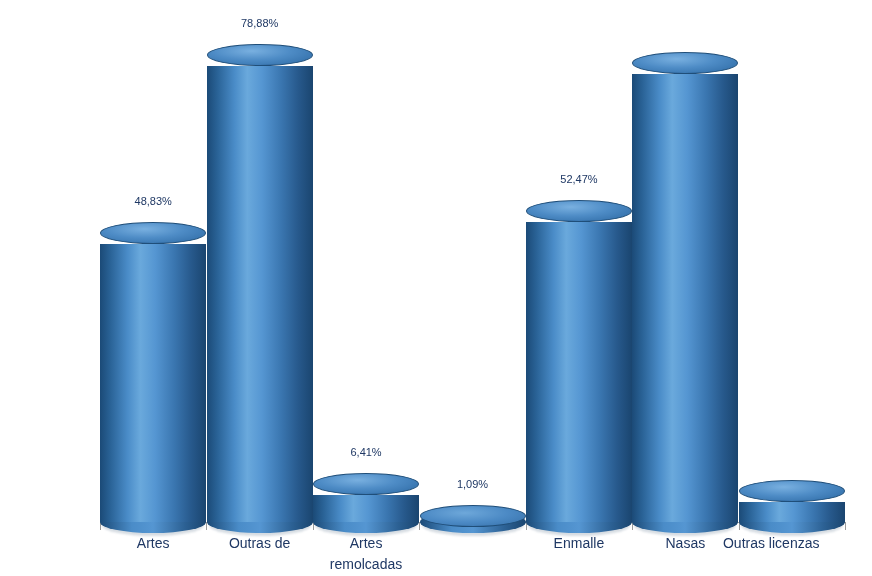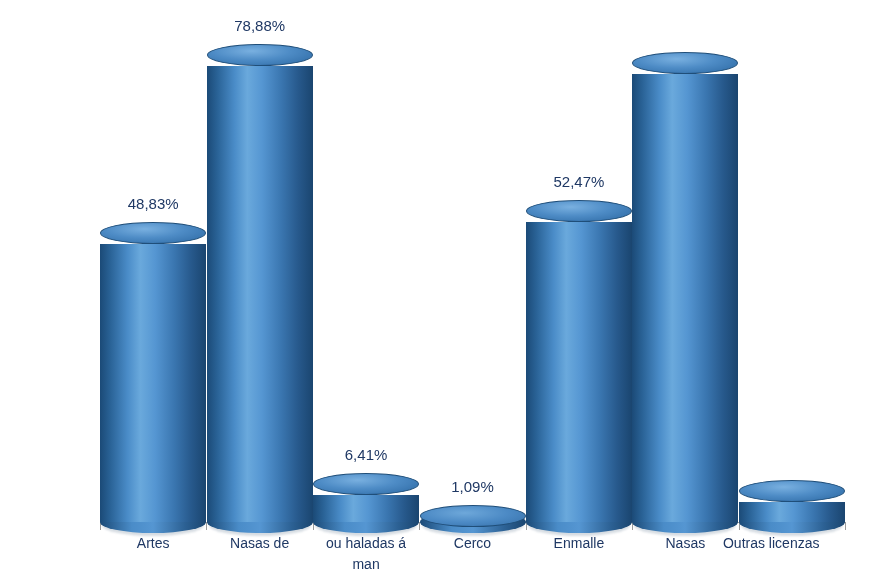--- a/index.html
+++ b/index.html
@@ -75,21 +75,21 @@
   
   .bar.disc .top{
     background:radial-gradient(ellipse at 42% 35%, #6ea8da 0%, #4c8ac5 50%, #356fa8 100%);
   }
 
   
   .value-label{
     position:absolute;
     text-align:center;
     color:#1f3864;
-    font-size:15px;
+    font-size:11px;
     font-family:"Liberation Sans", sans-serif;
     white-space:nowrap;
     z-index:5;
   }
   .cat-label{
     position:absolute;
     text-align:center;
     color:#1f3864;
     font-size:14px;
     line-height:21px;
@@ -122,41 +122,39 @@
         <div>Artes</div>
       </div>
       <div class="bar" style="left: 207px; top: 0px; width: 106px; height: 576px;">
         <div class="shadow" style="top: 514px; height: 22px;"></div>
         <div class="bottom" style="top: 511px; height: 22px;"></div>
         <div class="body" style="top: 66.0304px; height: 455.97px; z-index: 2;"></div>
         <div class="top" style="top: 44.0304px; height: 22px;"></div>
       </div>
       <div class="value-label" style="left: 179.643px; top: 17.0304px; width: 160px;">78,88%</div>
       <div class="cat-label" style="left: 206.429px; top: 533px; width: 106.429px;">
-        <div>Nasas de</div>
+        <div>Outras de</div>
       </div>
       <div class="bar" style="left: 313px; top: 0px; width: 106px; height: 576px;">
         <div class="shadow" style="top: 514px; height: 22px;"></div>
         <div class="bottom" style="top: 511px; height: 22px;"></div>
         <div class="body" style="top: 495.053px; height: 26.9472px; z-index: 2;"></div>
         <div class="top" style="top: 473.053px; height: 22px;"></div>
       </div>
       <div class="value-label" style="left: 286.071px; top: 446.053px; width: 160px;">6,41%</div>
       <div class="cat-label" style="left: 312.857px; top: 533px; width: 106.429px;">
+        <div>Artes remolcadas</div>
         <div>ou haladas á man</div>
       </div>
       <div class="bar disc" style="left: 420px; top: 0px; width: 106px; height: 576px;">
         <div class="shadow" style="top: 514px; height: 22px;"></div>
         <div class="bottom" style="top: 511px; height: 22px;"></div>
         <div class="top" style="top: 504.547px; height: 22px;"></div>
       </div>
       <div class="value-label" style="left: 392.5px; top: 477.547px; width: 160px; text-align: center;">1,09%</div>
-      <div class="cat-label" style="left: 419.286px; top: 533px; width: 106.429px;">
-        <div>Cerco</div>
-      </div>
       <div class="bar" style="left: 526px; top: 0px; width: 106px; height: 576px;">
         <div class="shadow" style="top: 514px; height: 22px;"></div>
         <div class="bottom" style="top: 511px; height: 22px;"></div>
         <div class="body" style="top: 222.378px; height: 299.622px; z-index: 2;"></div>
         <div class="top" style="top: 200.378px; height: 22px;"></div>
       </div>
       <div class="value-label" style="left: 498.929px; top: 173.378px; width: 160px;">52,47%</div>
       <div class="cat-label" style="left: 525.714px; top: 533px; width: 106.429px;">
         <div>Enmalle</div>
       </div>

